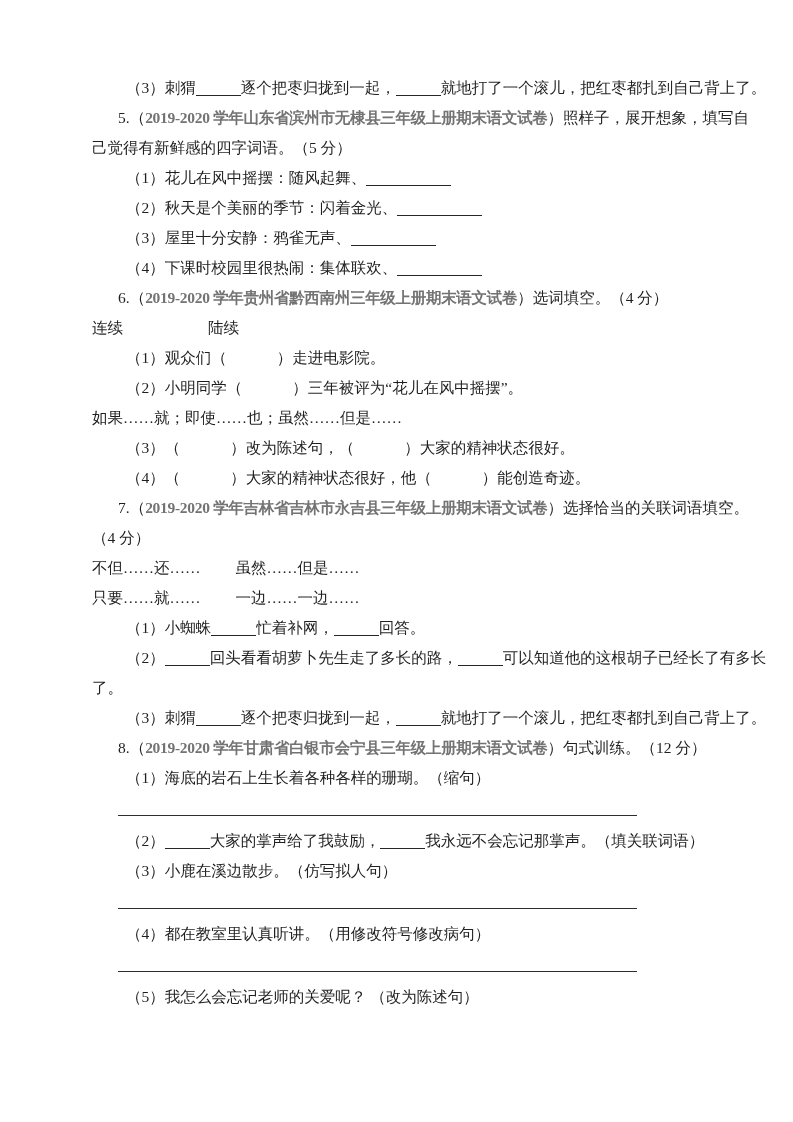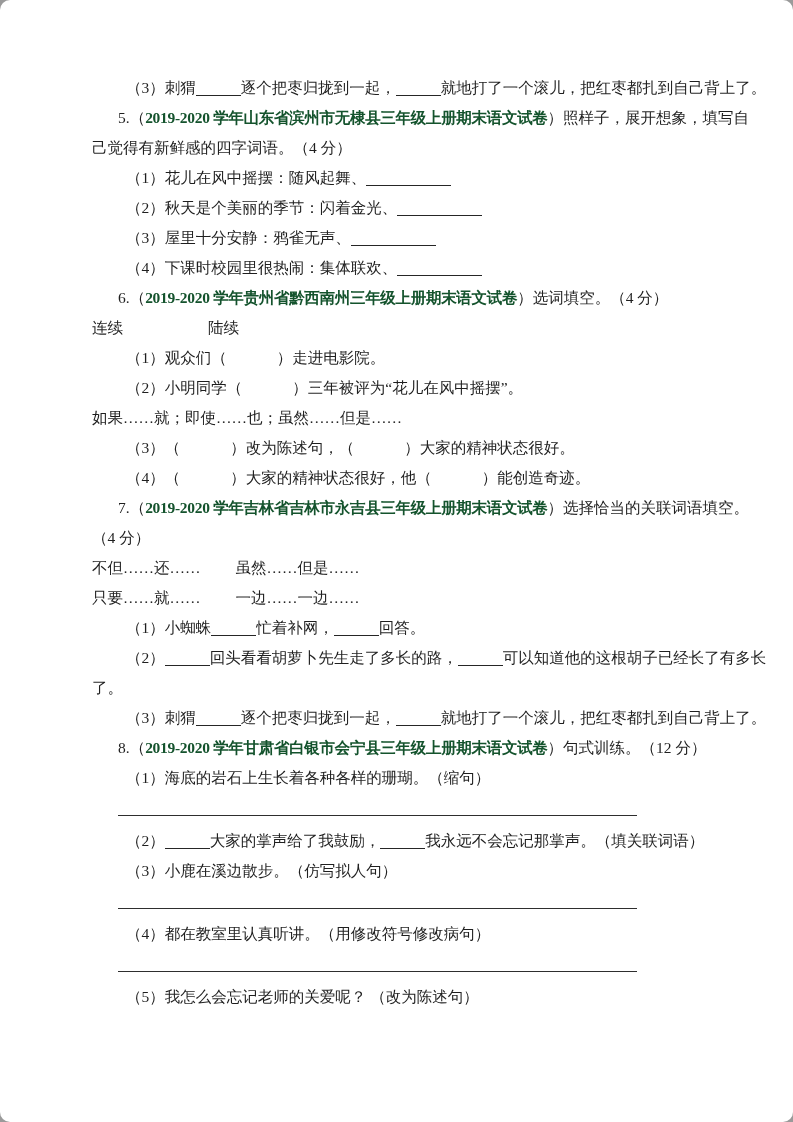--- a/index.html
+++ b/index.html
@@ -13,34 +13,33 @@
     width: 793px;
     height: 1122px;
     margin: 0 auto;
     background: #ffffff;
     box-sizing: border-box;
     padding: 73px 84px 0 92px;
     overflow: hidden;
     font-family: "Liberation Serif", "DejaVu Serif", serif;
     font-size: 15.5px;
     color: #1f1f1f;
-    border-radius: 10px;
   }
   .line {
     height: 30px;
     line-height: 30px;
     white-space: nowrap;
   }
   .line.flush  { margin-left: 0; }
   .line.item   { margin-left: 26px; }
   .line.sub    { margin-left: 34px; }
   .line.center { margin-left: 0; }
   .txt { color: #1f1f1f; }
   .red {
-    color: #14532d;
+    color: #737373;
     font-weight: bold;
     letter-spacing: -0.3px;
   }
   .blank {
     display: inline-block;
     height: 3px;
     vertical-align: -3px;
     border-bottom: 1.4px solid #262626;
   }
   .gap {
@@ -53,21 +52,21 @@
     margin: 22px 0 10px 26px;
     border-top: 1.5px solid #2e2e2e;
   }
 </style>
 </head>
 <body>
 
 <div class="page">
     <div class="line sub"><span class="txt">（3）刺猬</span><span class="blank" style="width: 45px;"></span><span class="txt">逐个把枣归拢到一起，</span><span class="blank" style="width: 45px;"></span><span class="txt">就地打了一个滚儿，把红枣都扎到自己背上了。</span></div>
     <div class="line item"><span class="txt">5.（</span><span class="red">2019-2020 学年山东省滨州市无棣县三年级上册期末语文试卷</span><span class="txt">）照样子，展开想象，填写自</span></div>
-    <div class="line flush"><span class="txt">己觉得有新鲜感的四字词语。（4 分）</span></div>
+    <div class="line flush"><span class="txt">己觉得有新鲜感的四字词语。（5 分）</span></div>
     <div class="line sub"><span class="txt">（1）花儿在风中摇摆：随风起舞、</span><span class="blank" style="width: 85px;"></span></div>
     <div class="line sub"><span class="txt">（2）秋天是个美丽的季节：闪着金光、</span><span class="blank" style="width: 85px;"></span></div>
     <div class="line sub"><span class="txt">（3）屋里十分安静：鸦雀无声、</span><span class="blank" style="width: 85px;"></span></div>
     <div class="line sub"><span class="txt">（4）下课时校园里很热闹：集体联欢、</span><span class="blank" style="width: 85px;"></span></div>
     <div class="line item"><span class="txt">6.（</span><span class="red">2019-2020 学年贵州省黔西南州三年级上册期末语文试卷</span><span class="txt">）选词填空。（4 分）</span></div>
     <div class="line center"><span class="txt">连续</span><span class="gap" style="width: 85px;"></span><span class="txt">陆续</span></div>
     <div class="line sub"><span class="txt">（1）观众们（</span><span class="gap" style="width: 50px;"></span><span class="txt">）走进电影院。</span></div>
     <div class="line sub"><span class="txt">（2）小明同学（</span><span class="gap" style="width: 50px;"></span><span class="txt">）三年被评为“花儿在风中摇摆”。</span></div>
     <div class="line center"><span class="txt">如果……就；即使……也；虽然……但是……</span></div>
     <div class="line sub"><span class="txt">（3）（</span><span class="gap" style="width: 50px;"></span><span class="txt">）改为陈述句，（</span><span class="gap" style="width: 50px;"></span><span class="txt">）大家的精神状态很好。</span></div>

